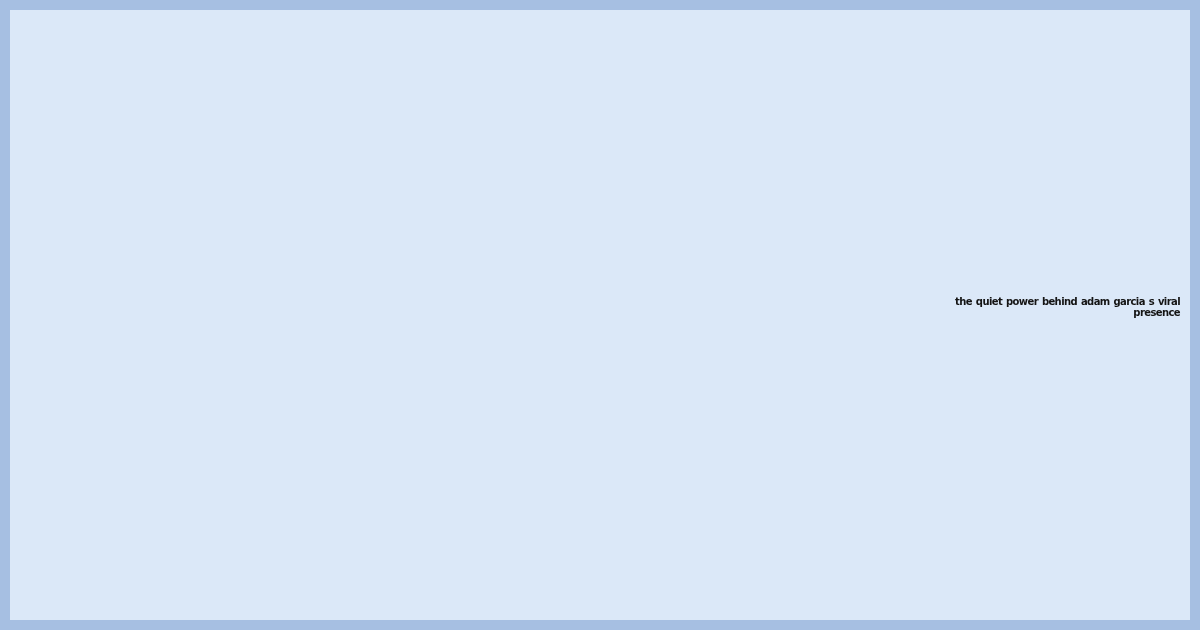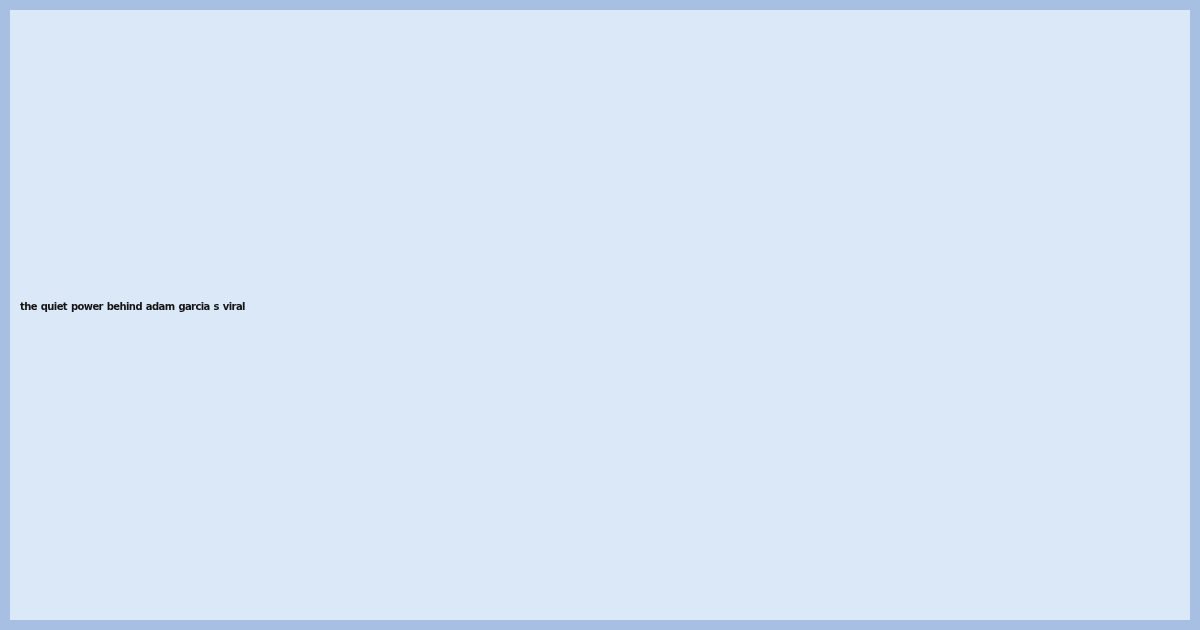--- a/index.html
+++ b/index.html
@@ -34,21 +34,21 @@
     background: #dbe8f8;      
     display: flex;
     align-items: center;
     justify-content: center;
     padding: 0 10px;
   }
 
   
   .headline-block {
     width: 100%;
-    text-align: left;
+    text-align: right;
     
     transform: translateY(-8px);
   }
 
   .headline {
     margin: 0;
     color: #141414;
     font-family: "DejaVu Sans", "Liberation Sans", sans-serif;
     font-weight: 700;
     font-size: 57px;
@@ -81,17 +81,18 @@
 <body>
 
 <div class="og-card" style="background: rgb(166, 191, 226); padding: 10px; width: 1200px; height: 630px;">
 
   <div class="og-canvas" style="background: rgb(219, 232, 248);">
 
     <div class="headline-block">
 
       <h1 class="headline" style="color: rgb(20, 20, 20);">
         <span class="line line-1" style="font-size: 10px;">the quiet power behind adam garcia s viral</span>
+        <span class="line line-2" style="font-size: 10px;">presence</span>
       </h1>
 
     </div>
   </div>
 </div>
 
 </body></html>

